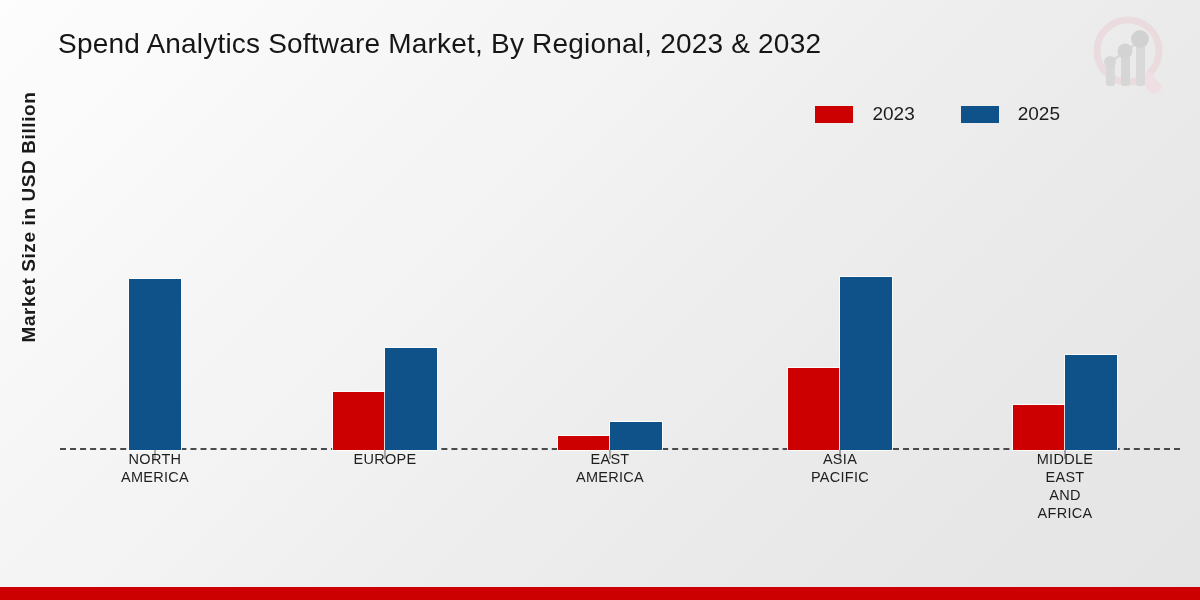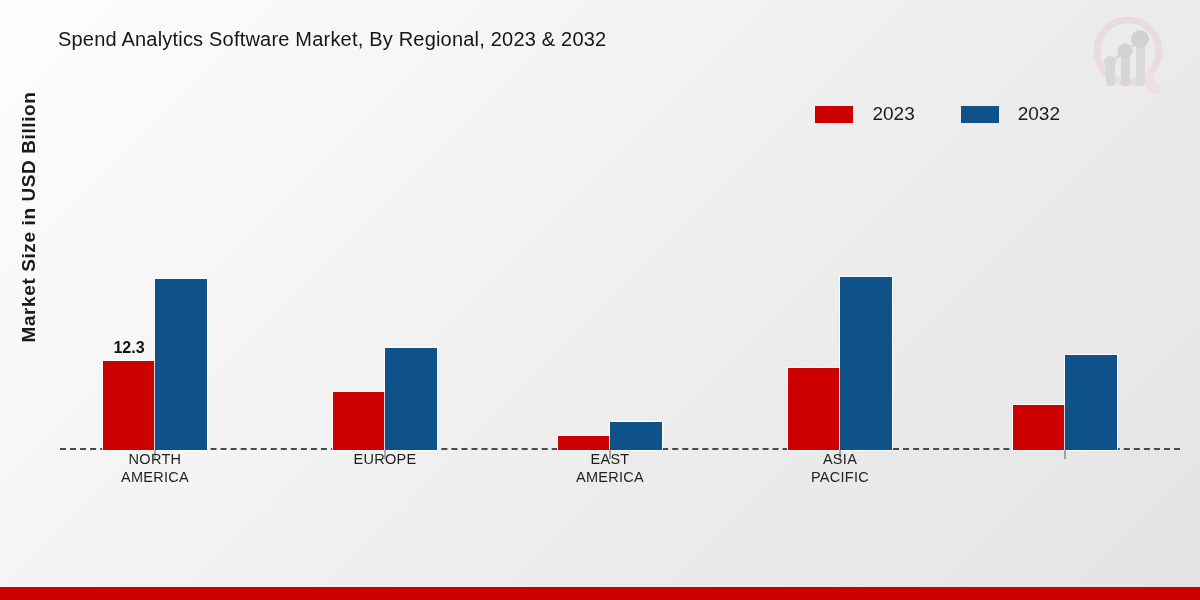--- a/index.html
+++ b/index.html
@@ -32,21 +32,21 @@
     height: 92px;
     opacity: 0.5;
     pointer-events: none;
   }
 
   
   #chart-title {
     position: absolute;
     left: 58px;
     top: 28px;
-    font-size: 20px;
+    font-size: 28px;
     font-weight: 400;
     color: #161616;
     letter-spacing: 0.2px;
     white-space: nowrap;
   }
 
   
   #legend {
     position: absolute;
     right: 140px;
@@ -193,34 +193,31 @@
 
   <div id="chart-title">Spend Analytics Software Market, By Regional, 2023 &amp; 2032</div>
 
   <div id="legend">
     <div class="legend-item">
       <span class="legend-swatch" style="background:#cc0000"></span>
       <span class="legend-label">2023</span>
     </div>
     <div class="legend-item">
       <span class="legend-swatch" style="background:#0f5289"></span>
-      <span class="legend-label">2032</span>
+      <span class="legend-label">2025</span>
     </div>
   </div>
 
   <div id="y-axis-title">Market Size in USD Billion</div>
 
   <div id="plot">
     <div class="axis-line"></div>
     <div id="groups">
         <div class="group" style="left: 95px;">
           <div class="bars">
-            <div class="bar series-a" style="position: relative; height: 89px;">
-              <span class="bar-value">12.3</span>
-            </div>
             <div class="bar series-b" style="position: relative; height: 171px;"></div>
           </div>
           <span class="tick"></span>
           <div class="cat-label">
             <div>NORTH</div>
             <div>AMERICA</div>
           </div>
         </div>
         <div class="group" style="left: 325px;">
           <div class="bars">
@@ -253,19 +250,25 @@
             <div>ASIA</div>
             <div>PACIFIC</div>
           </div>
         </div>
         <div class="group" style="left: 1005px;">
           <div class="bars">
             <div class="bar series-a" style="position: relative; height: 45px;"></div>
             <div class="bar series-b" style="position: relative; height: 95px;"></div>
           </div>
           <span class="tick"></span>
+          <div class="cat-label">
+            <div>MIDDLE</div>
+            <div>EAST</div>
+            <div>AND</div>
+            <div>AFRICA</div>
+          </div>
         </div>
       </div>
   </div>
 
   <div id="bottom-band"></div>
 
 </div>
 
 </body></html>

